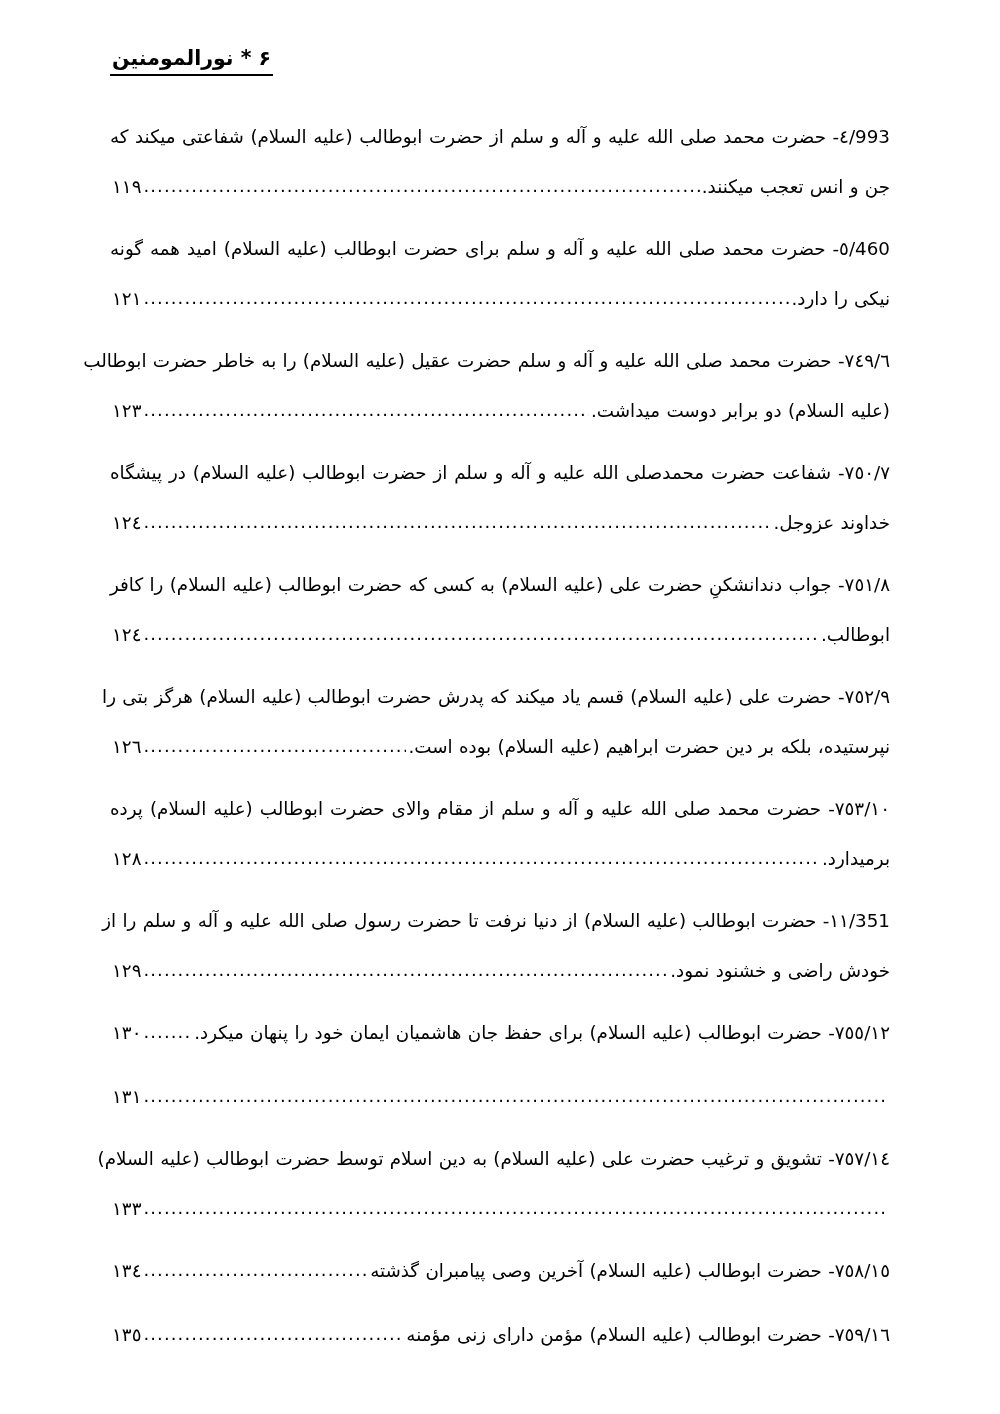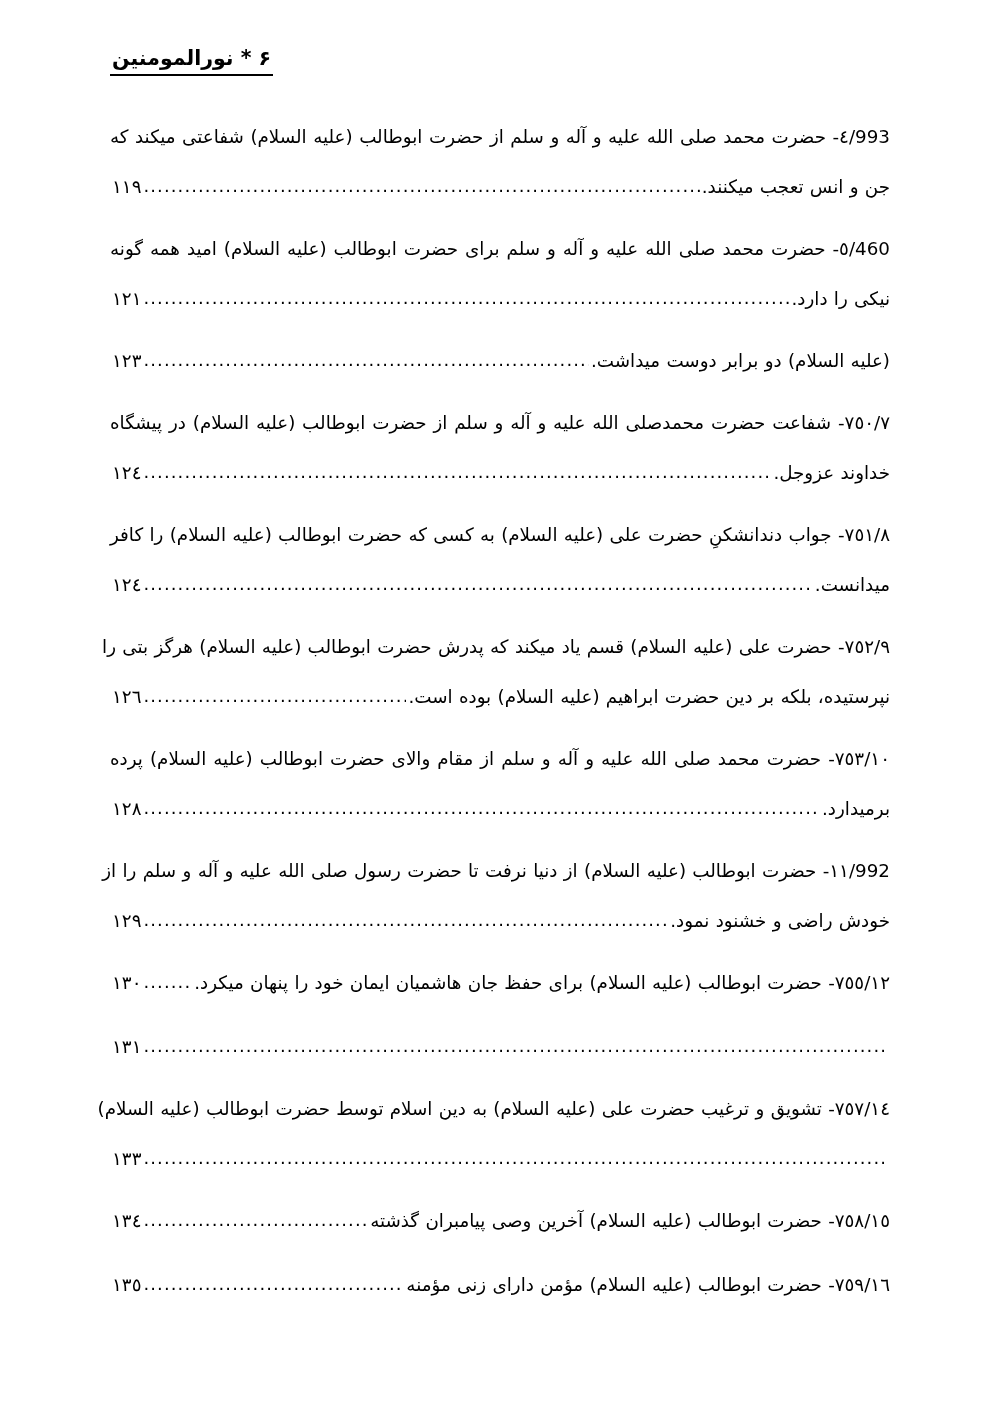--- a/index.html
+++ b/index.html
@@ -135,38 +135,39 @@
       </div>
       <div class="entry">
         <span class="entry-line">460/٥- حضرت محمد صلی الله علیه و آله و سلم برای حضرت ابوطالب (علیه السلام) امید همه گونه</span>
         <div class="leader-row">
           <span class="leader-text">نیکی را دارد.</span>
           <span class="leader-dots">................................................................................................................................................................................................................................................................................................................................................................................................................</span>
           <span class="leader-page num">۱۲۱</span>
         </div>
       </div>
       <div class="entry">
+        <span class="entry-line">٧٤٩/٦- حضرت محمد صلی الله علیه و آله و سلم حضرت عقیل (علیه السلام) را به خاطر حضرت ابوطالب</span>
         <div class="leader-row">
           <span class="leader-text">(علیه السلام) دو برابر دوست میداشت.</span>
           <span class="leader-dots">................................................................................................................................................................................................................................................................................................................................................................................................................</span>
           <span class="leader-page num">۱۲۳</span>
         </div>
       </div>
       <div class="entry">
         <span class="entry-line">٧٥٠/٧- شفاعت حضرت محمدصلی الله علیه و آله و سلم از حضرت ابوطالب (علیه السلام) در پیشگاه</span>
         <div class="leader-row">
           <span class="leader-text">خداوند عزوجل.</span>
           <span class="leader-dots">................................................................................................................................................................................................................................................................................................................................................................................................................</span>
           <span class="leader-page num">۱۲٤</span>
         </div>
       </div>
       <div class="entry">
         <span class="entry-line">٧٥١/٨- جواب دندانشکنِ حضرت علی (علیه السلام) به کسی که حضرت ابوطالب (علیه السلام) را کافر</span>
         <div class="leader-row">
-          <span class="leader-text">میدانست.</span>
+          <span class="leader-text">ابوطالب.</span>
           <span class="leader-dots">................................................................................................................................................................................................................................................................................................................................................................................................................</span>
           <span class="leader-page num">۱۲٤</span>
         </div>
       </div>
       <div class="entry">
         <span class="entry-line">٧٥٢/٩- حضرت علی (علیه السلام) قسم یاد میکند که پدرش حضرت ابوطالب (علیه السلام)  هرگز بتی را</span>
         <div class="leader-row">
           <span class="leader-text">نپرستیده، بلکه بر دین حضرت ابراهیم (علیه السلام) بوده است.</span>
           <span class="leader-dots">................................................................................................................................................................................................................................................................................................................................................................................................................</span>
           <span class="leader-page num">۱۲٦</span>
@@ -174,21 +175,21 @@
       </div>
       <div class="entry">
         <span class="entry-line">٧٥٣/١٠- حضرت محمد صلی الله علیه و آله و سلم از مقام والای حضرت ابوطالب (علیه السلام) پرده</span>
         <div class="leader-row">
           <span class="leader-text">برمیدارد.</span>
           <span class="leader-dots">................................................................................................................................................................................................................................................................................................................................................................................................................</span>
           <span class="leader-page num">۱۲۸</span>
         </div>
       </div>
       <div class="entry">
-        <span class="entry-line">992/١١- حضرت ابوطالب (علیه السلام) از دنیا نرفت تا حضرت رسول صلی الله علیه و آله و سلم را از</span>
+        <span class="entry-line">351/١١- حضرت ابوطالب (علیه السلام) از دنیا نرفت تا حضرت رسول صلی الله علیه و آله و سلم را از</span>
         <div class="leader-row">
           <span class="leader-text">خودش راضی و خشنود نمود.</span>
           <span class="leader-dots">................................................................................................................................................................................................................................................................................................................................................................................................................</span>
           <span class="leader-page num">۱۲۹</span>
         </div>
       </div>
       <div class="entry single">
         <div class="leader-row">
           <span class="leader-text">٧٥٥/١٢- حضرت ابوطالب (علیه السلام) برای حفظ جان هاشمیان ایمان خود را پنهان میکرد.</span>
           <span class="leader-dots">................................................................................................................................................................................................................................................................................................................................................................................................................</span>

